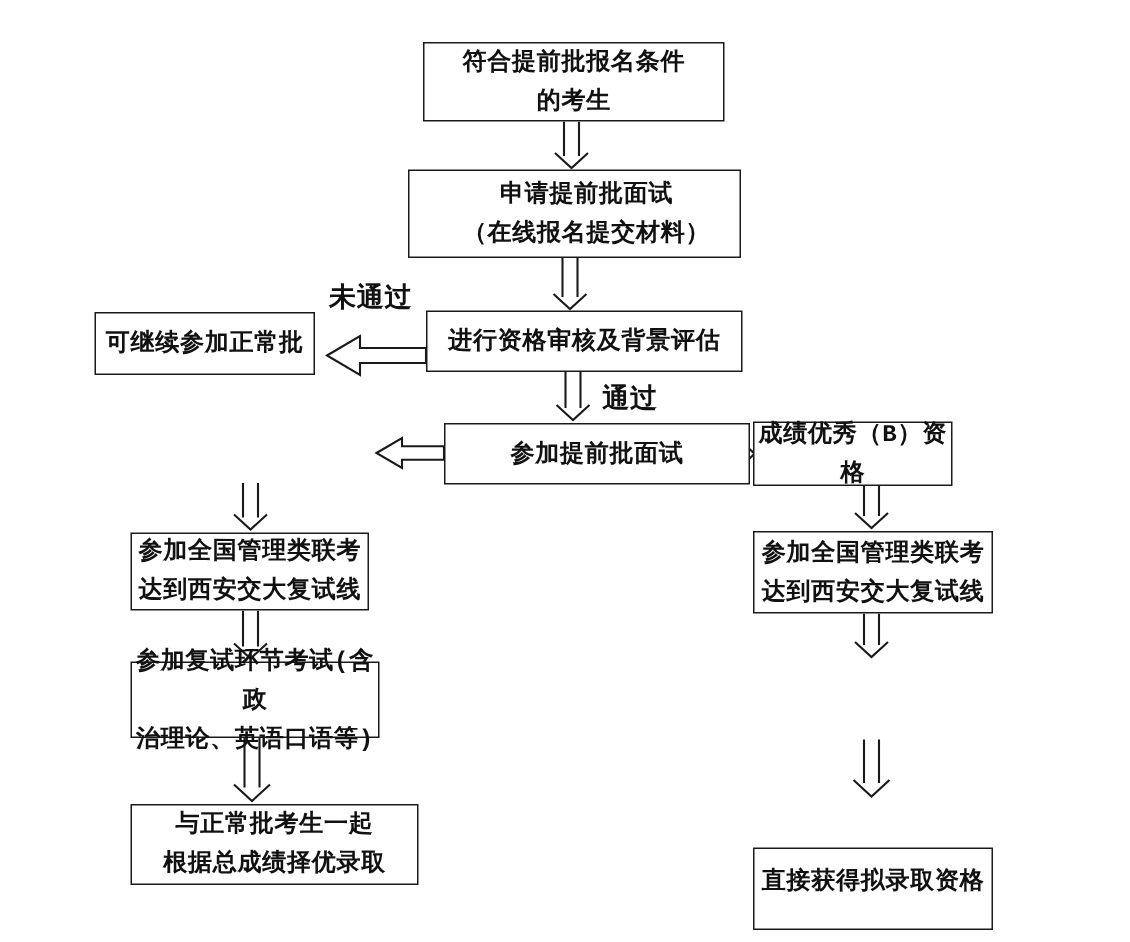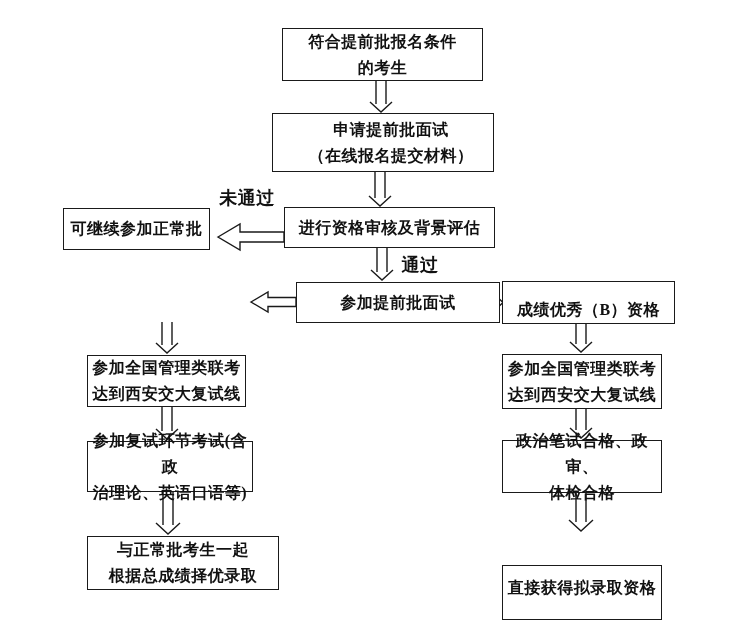--- a/index.html
+++ b/index.html
@@ -1,20 +1,20 @@
 <!DOCTYPE html>
 <html><head>
 <meta charset="utf-8">
 <style>
   html,body{margin:0;padding:0;background:#ffffff;}
   .canvas{
     position:relative;
     width:753px;height:628px;
     background:#ffffff;
-    font-family:Liberation Serif, serif;
+    font-family:Liberation Mono, monospace;
     color:#111;
     overflow:hidden;
   }
   .arrows{position:absolute;left:0;top:0;pointer-events:none;}
   .node{
     position:absolute;
     border:1.5px solid #1a1a1a;
     background:#ffffff;
     display:flex;
     align-items:center;
@@ -36,21 +36,21 @@
     letter-spacing:0.5px;
     color:#111;
   }
   
   #n-a{left:282px;top:28px;width:201px;height:53px;}
   #n-b{left:272px;top:113px;width:222px;height:59px;padding-left:16px;}
   #n-c{left:284px;top:207px;width:211px;height:41px;}
   #n-d{left:63px;top:208px;width:147px;height:42px;}
   #n-e{left:296px;top:282px;width:204px;height:41px;}
   #n-f{left:85px;top:280px;width:163px;height:42px;}
-  #n-g{left:502px;top:281px;width:173px;height:43px;align-items:flex-end;}
+  #n-g{left:502px;top:281px;width:133px;height:43px;}
   #n-h{left:87px;top:355px;width:159px;height:52px;}
   #n-i{left:87px;top:441px;width:166px;height:51px;}
   #n-j{left:87px;top:536px;width:192px;height:54px;}
   #n-k{left:502px;top:354px;width:160px;height:55px;}
   #n-l{left:502px;top:440px;width:160px;height:53px;}
   #n-m{left:502px;top:533px;width:160px;height:55px;margin-top:32px;}
   #lbl-fail{left:214px;top:186px;width:66px;}
   #lbl-pass{left:398px;top:253px;width:44px;}
 </style>
 </head>
@@ -105,24 +105,20 @@
 治理论、英语口语等)</span>
   </div>
   <div class="node" id="n-j">
     <span class="txt">与正常批考生一起
 根据总成绩择优录取</span>
   </div>
   <div class="node" id="n-k">
     <span class="txt">参加全国管理类联考
 达到西安交大复试线</span>
   </div>
-  <div class="node" id="n-l">
-    <span class="txt">政治笔试合格、政审、
-体检合格</span>
-  </div>
   <div class="node text-high" id="n-m">
     <span class="txt">直接获得拟录取资格</span>
   </div>
 
   <div class="edge-label" id="lbl-fail">未通过</div>
   <div class="edge-label" id="lbl-pass">通过</div>
 
 </div>
 
 </body></html>

